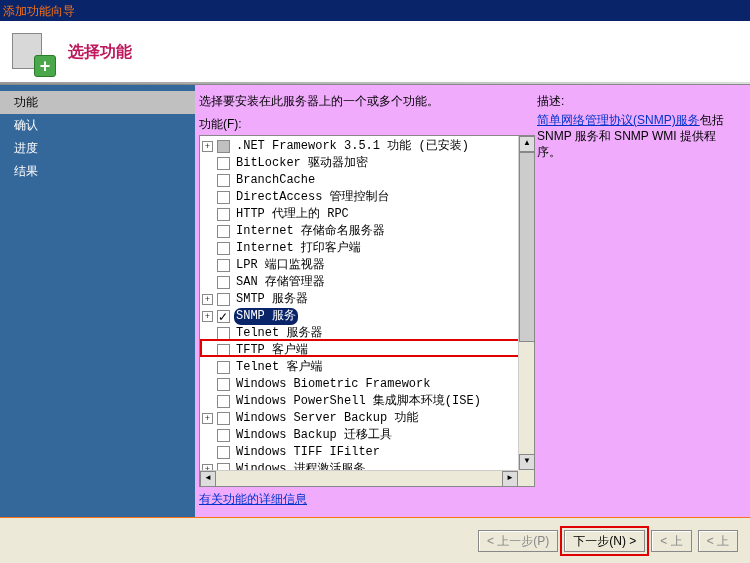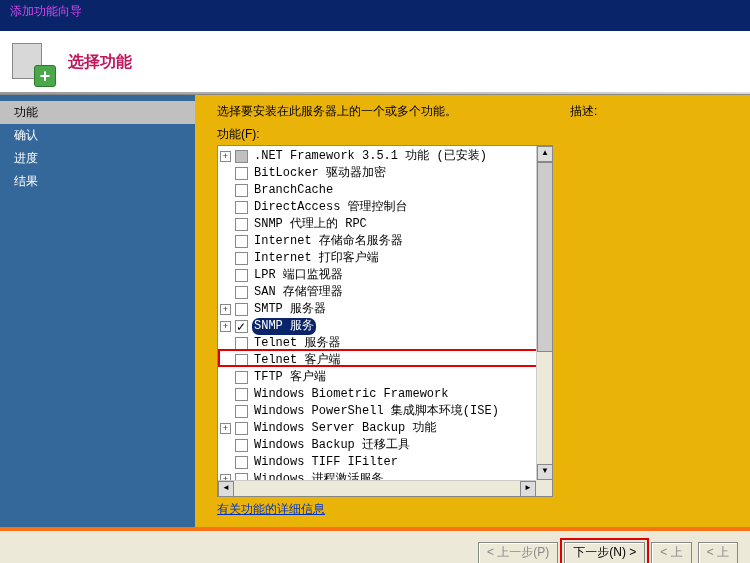--- a/index.html
+++ b/index.html
@@ -6,24 +6,24 @@
   body {
     font-family: Tahoma, "Microsoft YaHei", SimSun, sans-serif;
     font-size: 12px;
     background: #fff;
     width: 750px;
     height: 563px;
     overflow: hidden;
   }
   .titlebar {
     background: #0a246a;
-    color: #d946ef;
-    padding: 3px 10px;
-    font-size: 12px;
-    height: 31px;
+    color: #f97316;
+    padding: 3px 3px;
+    font-size: 12px;
+    height: 21px;
   }
   .header {
     height: 64px;
     background: #fff;
     border-bottom: 1px solid #888;
     display: flex;
     align-items: center;
     padding-left: 10px;
     position: relative;
   }
@@ -60,41 +60,41 @@
   }
   .header-sep {
     position: absolute;
     bottom: 0; left: 0; right: 0;
     height: 2px;
     background: linear-gradient(to right, #999, #ddd);
   }
   .body {
     display: flex;
     height: 432px;
-    background: #eab308;
+    background: #f0abfc;
   }
   .sidebar {
     background: #34679a;
     width: 195px;
     padding-top: 6px;
     color: #fff;
   }
   .sidebar-item {
     padding: 3px 14px;
     font-size: 12px;
   }
   .sidebar-item.active {
     background: #c0c0c0;
     color: #000;
   }
   .main {
     flex: 1;
-    padding: 8px 14px 8px 22px;
+    padding: 8px 14px 8px 4px;
     display: flex;
-    gap: 17px;
+    gap: 2px;
   }
   .left-col { width: 336px; }
   .right-col { flex: 1; }
   .instr { margin-bottom: 6px; }
   .label { margin-bottom: 2px; }
   .treewrap {
     border: 1px solid #888;
     background: #fff;
     height: 352px;
     position: relative;
@@ -200,21 +200,21 @@
     color: #0033cc;
     text-decoration: underline;
     cursor: pointer;
     margin-top: 4px;
     display: inline-block;
   }
   .desc-text { margin-top: 2px; line-height: 16px; }
   .footer {
     height: 47px;
     background: #ece9d8;
-    border-top: 4px solid #f97316;
+    border-top: 1px solid #f97316;
     display: flex;
     justify-content: flex-end;
     align-items: center;
     padding-right: 12px;
     gap: 6px;
   }
   .btn {
     height: 22px;
     min-width: 80px;
     font-size: 12px;
@@ -281,21 +281,21 @@
               <span class="nodelabel">BranchCache</span>
             </div>
             <div class="node">
               <span class="exp-spacer"></span>
               <span class="cb"></span>
               <span class="nodelabel">DirectAccess 管理控制台</span>
             </div>
             <div class="node">
               <span class="exp-spacer"></span>
               <span class="cb"></span>
-              <span class="nodelabel">SNMP 代理上的 RPC</span>
+              <span class="nodelabel">HTTP 代理上的 RPC</span>
             </div>
             <div class="node">
               <span class="exp-spacer"></span>
               <span class="cb"></span>
               <span class="nodelabel">Internet 存储命名服务器</span>
             </div>
             <div class="node">
               <span class="exp-spacer"></span>
               <span class="cb"></span>
               <span class="nodelabel">Internet 打印客户端</span>
@@ -321,26 +321,26 @@
               <span class="nodelabel selected">SNMP 服务</span>
             </div>
             <div class="node">
               <span class="exp-spacer"></span>
               <span class="cb"></span>
               <span class="nodelabel">Telnet 服务器</span>
             </div>
             <div class="node">
               <span class="exp-spacer"></span>
               <span class="cb"></span>
+              <span class="nodelabel">TFTP 客户端</span>
+            </div>
+            <div class="node">
+              <span class="exp-spacer"></span>
+              <span class="cb"></span>
               <span class="nodelabel">Telnet 客户端</span>
-            </div>
-            <div class="node">
-              <span class="exp-spacer"></span>
-              <span class="cb"></span>
-              <span class="nodelabel">TFTP 客户端</span>
             </div>
             <div class="node">
               <span class="exp-spacer"></span>
               <span class="cb"></span>
               <span class="nodelabel">Windows Biometric Framework</span>
             </div>
             <div class="node">
               <span class="exp-spacer"></span>
               <span class="cb"></span>
               <span class="nodelabel">Windows PowerShell 集成脚本环境(ISE)</span>
@@ -381,20 +381,23 @@
           <div class="scroll-btn leftX">◄</div>
           <div class="scroll-btn rightX">►</div>
         </div>
         <div class="scroll-corner"></div>
       </div>
       <a class="link">有关功能的详细信息</a>
     </div>
 
     <div class="right-col">
       <div class="label">描述:</div>
+      <div class="desc-text">
+        <a class="link" style="margin-top:0">简单网络管理协议(SNMP)服务</a><span>包括 SNMP 服务和 SNMP WMI 提供程序。</span>
+      </div>
     </div>
   </div>
 </div>
 
 <div class="footer">
   <button class="btn disabled">&lt; 上一步(P)</button>
   <span class="btn-wrap">
     <button class="btn">下一步(N) &gt;</button>
     <span class="red-box2"></span>
   </span>

